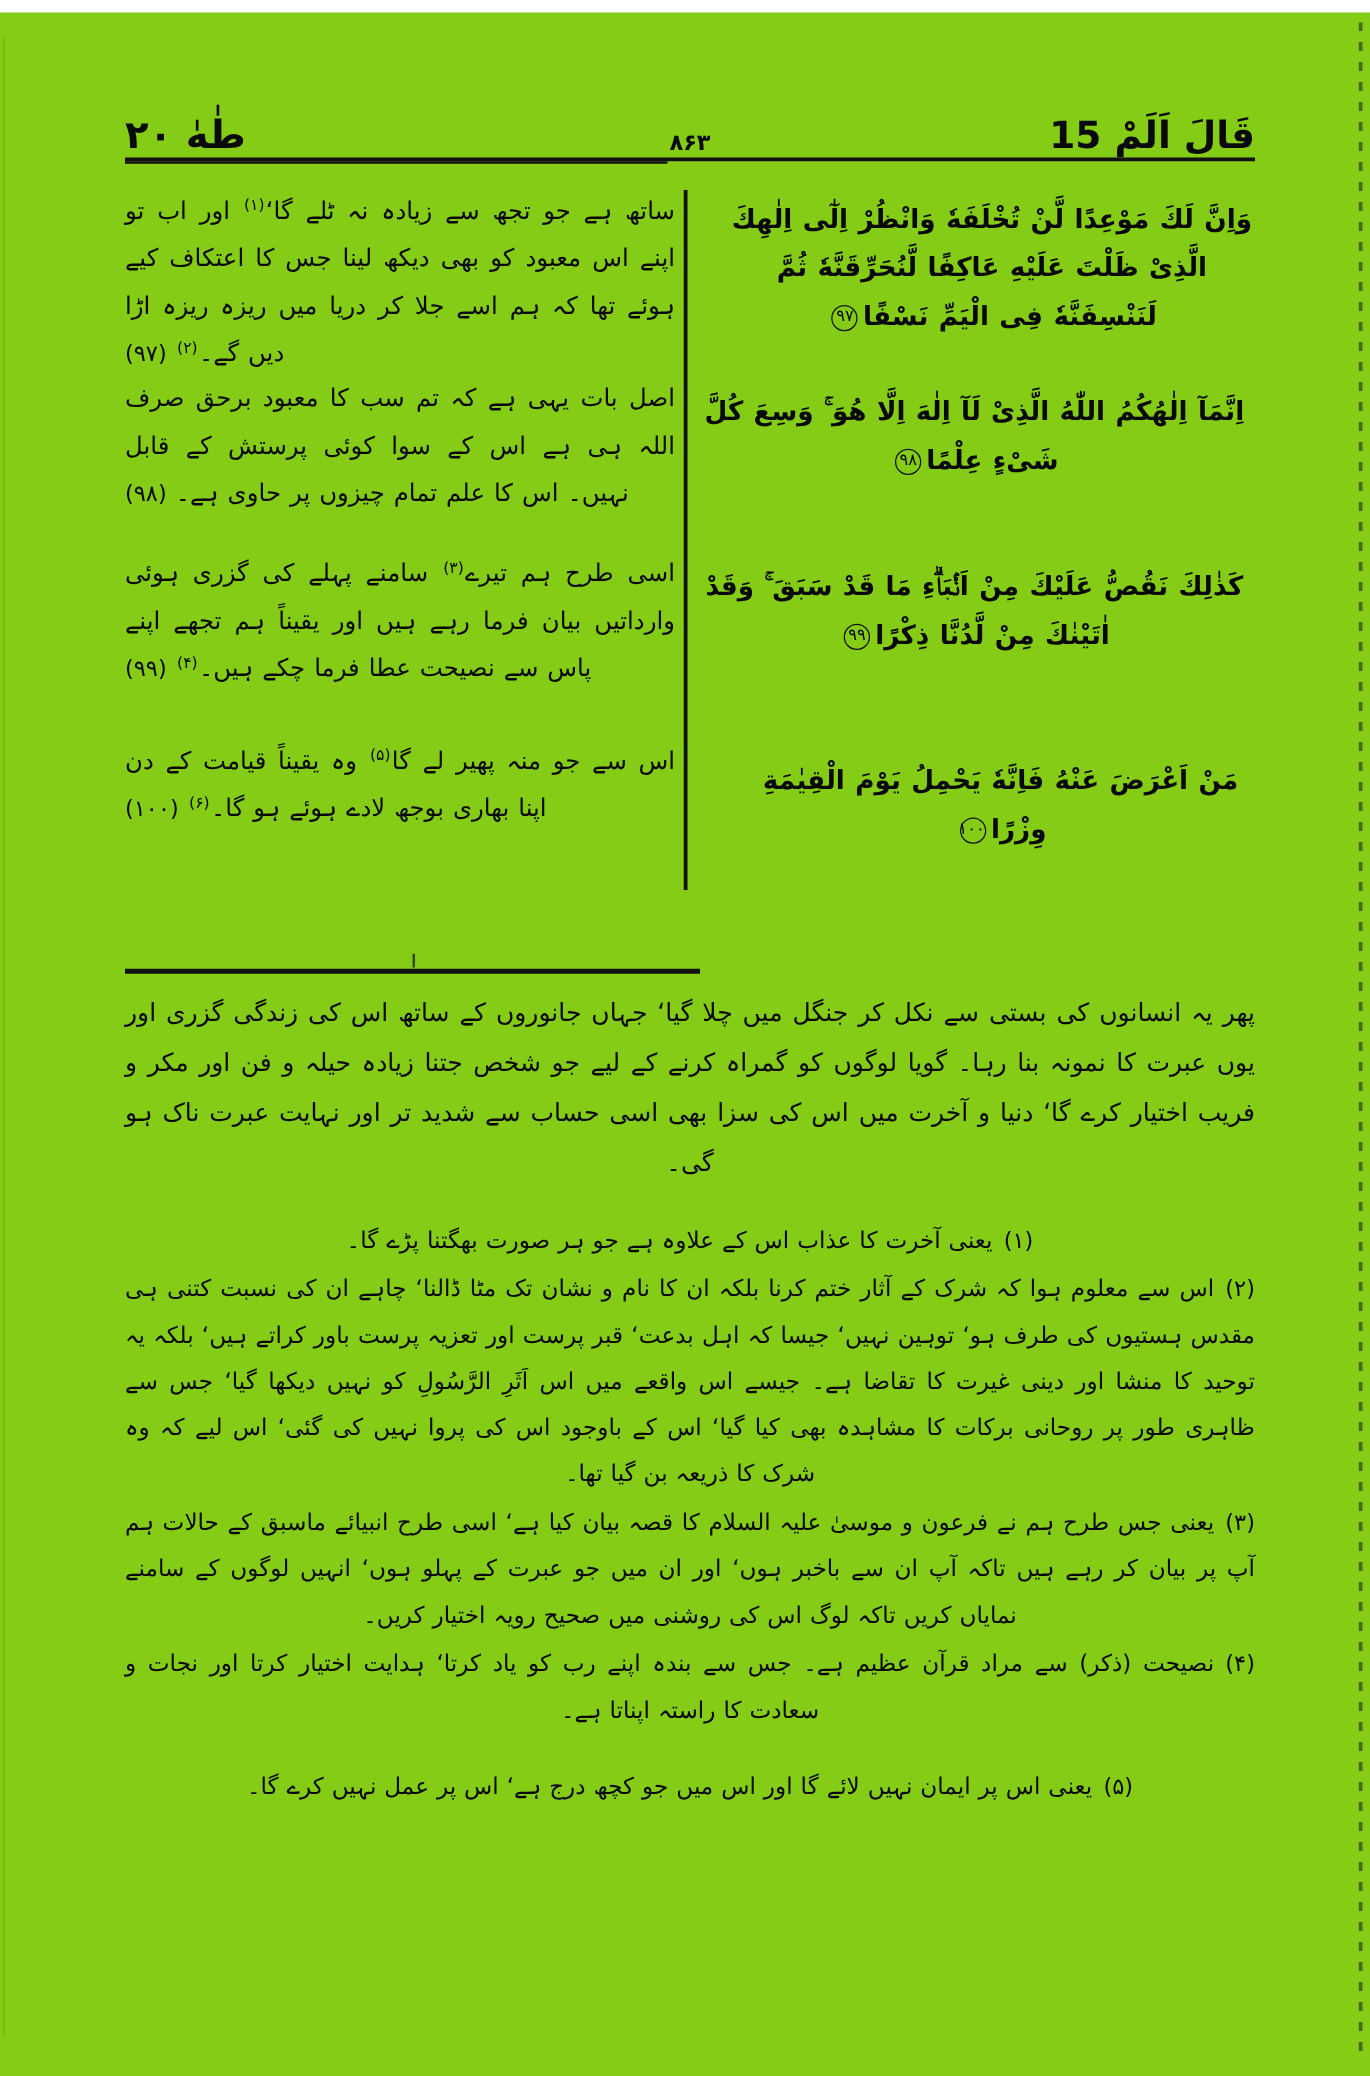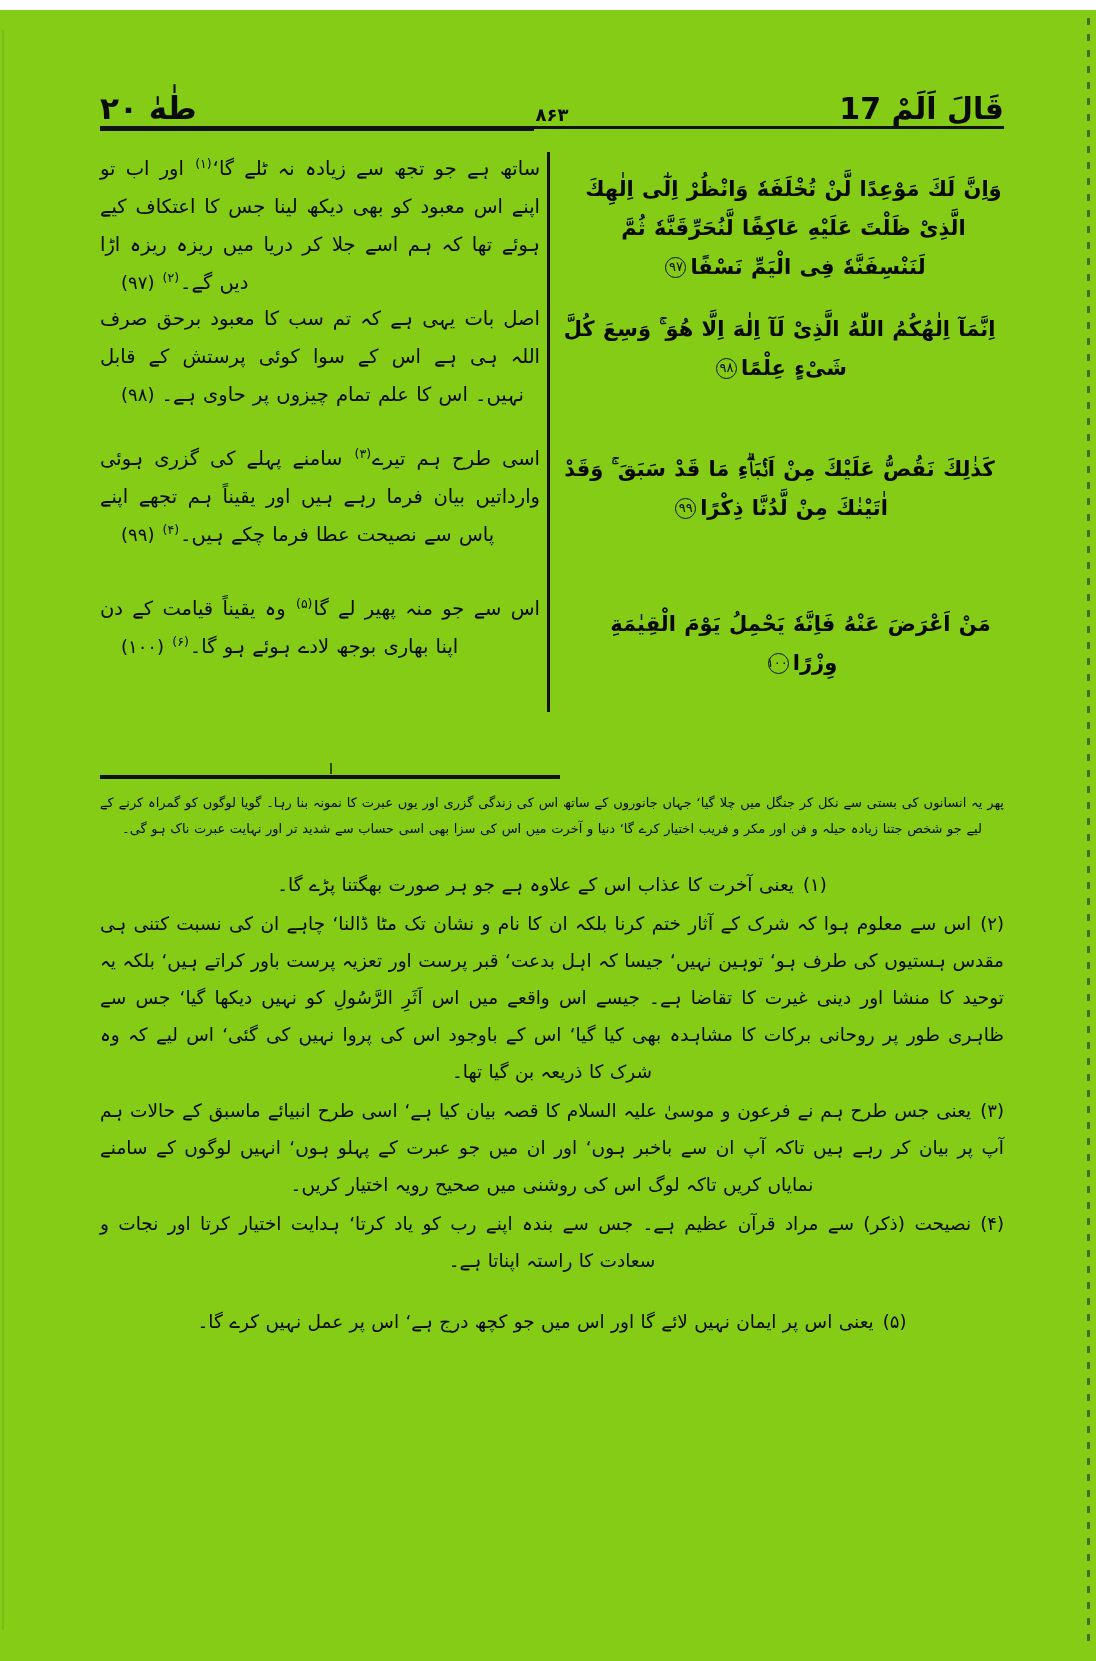--- a/index.html
+++ b/index.html
@@ -126,21 +126,21 @@
     text-align: center;
     font-family: "DejaVu Sans", "Liberation Sans", sans-serif;
     font-size: 21px;
     line-height: 1.85;
     font-weight: 600;
     letter-spacing: .2px;
     color: #080808;
     direction: rtl;
     word-spacing: 1px;
   }
-  .ayah-1 { top: 20px; margin-left: 28px; }
+  .ayah-1 { top: 6px; margin-left: 28px; }
   .ayah-2 { top: 160px; }
   .ayah-3 { top: 300px; }
   .ayah-4 { top: 455px; margin-left: 42px; }
 
   .ayah-num {
     display: inline-block;
     font-size: 13px;
     border: 1.6px solid #111;
     border-radius: 50%;
     width: 19px; height: 19px;
@@ -172,21 +172,20 @@
 
   sup.fn {
     font-size: 12.5px;
     vertical-align: super;
     line-height: 0;
     padding: 0 1px;
   }
   .vnum {
     font-size: 18px;
     white-space: nowrap;
-    margin-left: 21px;
   }
 
   
   .section-rule {
     position: absolute;
     top: 775px;
     left: 100px;
     width: 460px;
     height: 4px;
     background: #111;
@@ -207,21 +206,21 @@
     left: 100px;
     right: 92px;
     direction: rtl;
     font-family: "DejaVu Sans", "Liberation Sans", sans-serif;
     color: #080808;
   }
   .cm-block {
     direction: rtl;
     text-align: justify;
     text-align-last: center;
-    font-size: 13px;
+    font-size: 20px;
     line-height: 2.0;
     font-weight: 500;
     margin-bottom: 4px;
     word-spacing: .5px;
   }
   .cm-intro { text-align-last: center; }
 
   .note {
     display: block;
     direction: rtl;
@@ -246,21 +245,21 @@
 
 <div class="page">
 
   <div class="scan-edge-top"></div>
   <div class="scan-edge-left"></div>
   <div class="scan-edge-right"></div>
 
   <div class="header">
     <div class="hdr-cell hdr-left">طٰهٰ ۲۰</div>
     <div class="hdr-cell hdr-mid">۸۶۳</div>
-    <div class="hdr-cell hdr-right">قَالَ اَلَمْ 17</div>
+    <div class="hdr-cell hdr-right">قَالَ اَلَمْ 15</div>
   </div>
   <div class="header-rule"></div>
 
   <div class="verse-area">
 
     <div class="col-divider"></div>
 
     <div class="col-arabic">
 
       <div class="ayah ayah-1">

